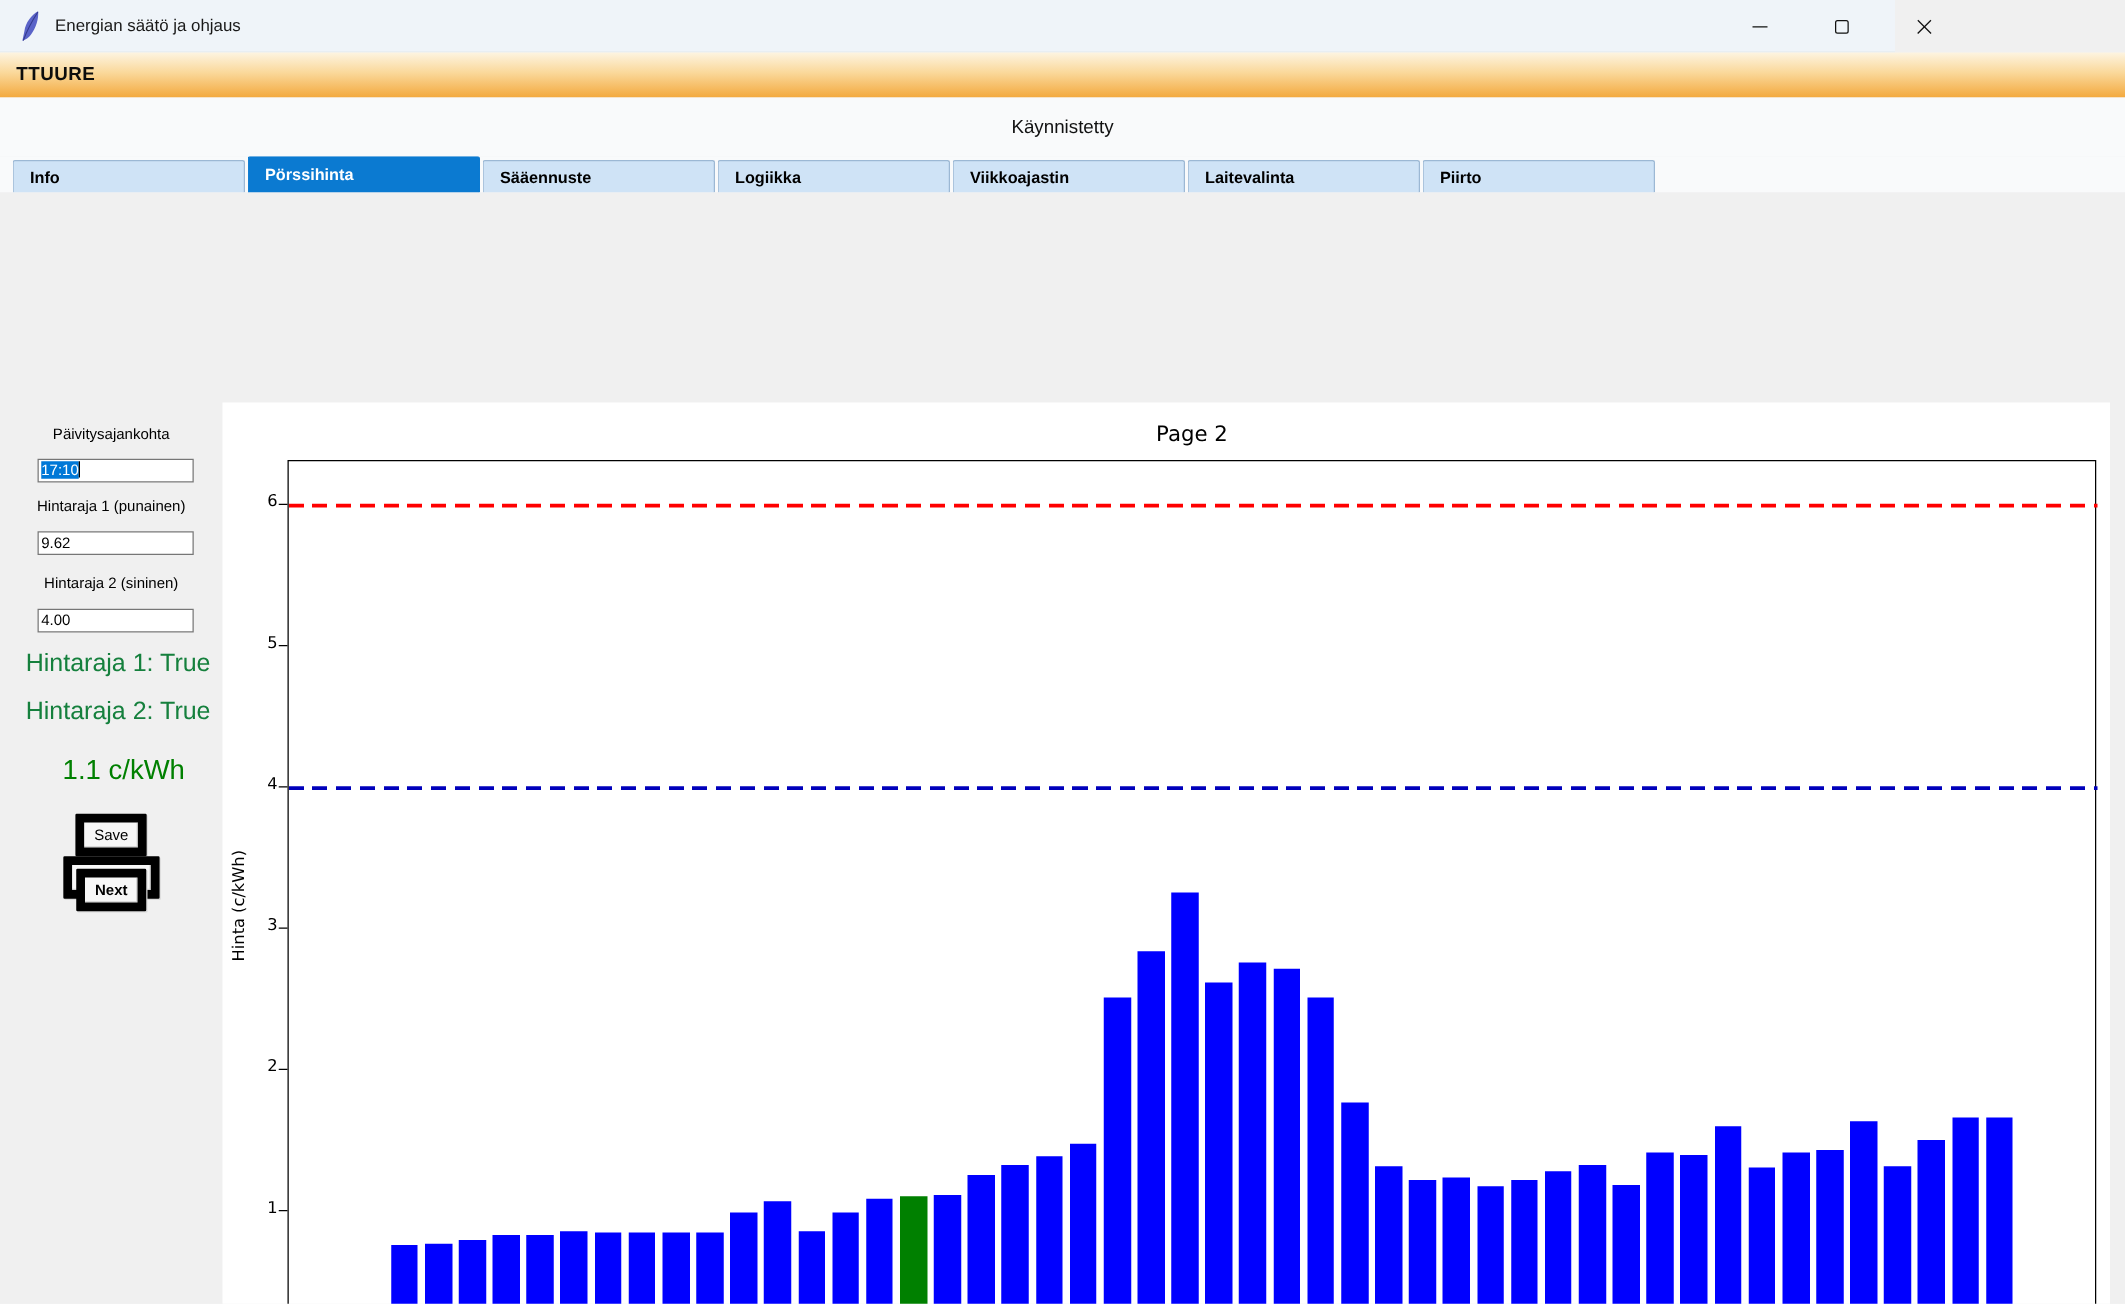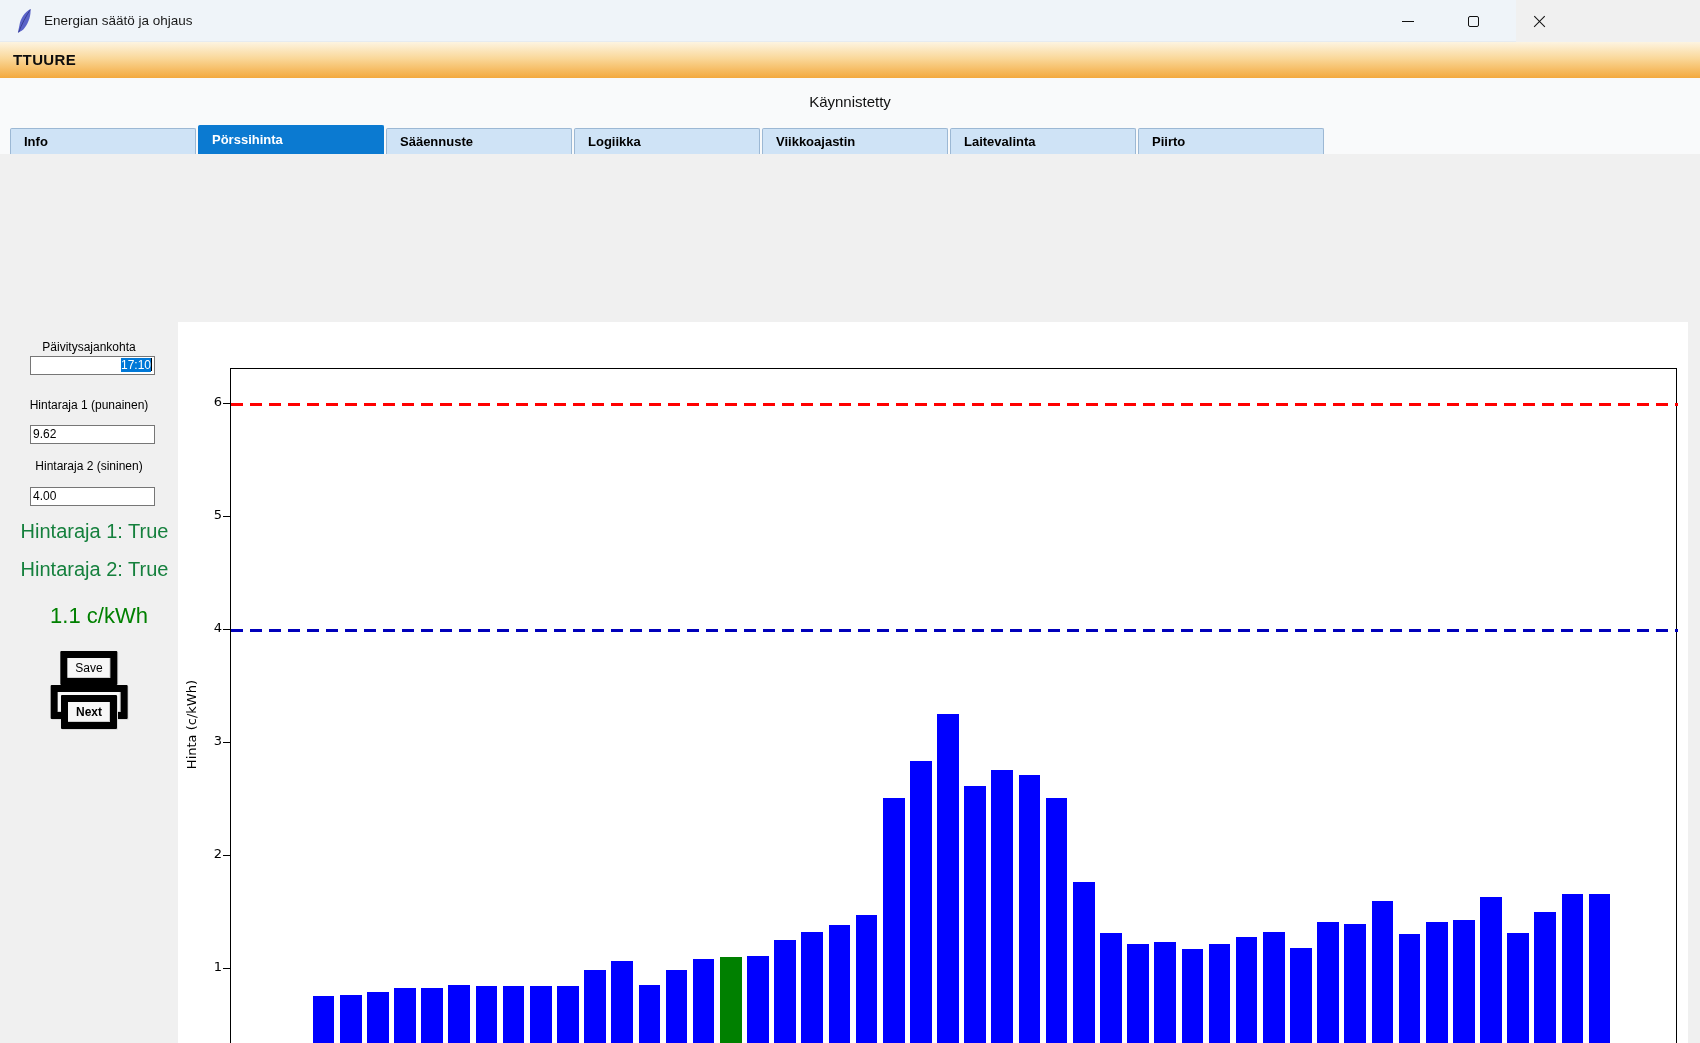--- a/index.html
+++ b/index.html
@@ -106,34 +106,35 @@
     <div class="tab">Sääennuste</div>
     <div class="tab">Logiikka</div>
     <div class="tab">Viikkoajastin</div>
     <div class="tab">Laitevalinta</div>
     <div class="tab">Piirto</div>
   </div>
 
 <div class="content">
   <div class="sidebar">
     <div class="fld-label" style="top:32px;">Päivitysajankohta</div>
-    <div class="entry" style="top:48px;text-align:right;"><span class="sel">17:10</span><span class="caret"></span></div>
+    <div class="entry" style="top:59px;"><span class="sel">17:10</span><span class="caret"></span></div>
     <div class="fld-label" style="top:90px;">Hintaraja 1 (punainen)</div>
     <div class="entry" style="top:117px;"><span>9.62</span></div>
     <div class="fld-label" style="top:151px;">Hintaraja 2 (sininen)</div>
     <div class="entry" style="top:179px;"><span>4.00</span></div>
     <div class="big-line" style="top:212px;">Hintaraja 1: True</div>
     <div class="big-line" style="top:250px;">Hintaraja 2: True</div>
     <div class="price-line" id="price-line" style="top: 295px; color: rgb(0, 128, 0);">1.1 c/kWh</div>
     <button class="tkbtn" style="top:343px;">Save</button>
     <button class="tkbtn" style="top:377px;">Previous</button>
     <button class="tkbtn" style="top:387px;font-weight:bold;">Next</button>
   </div>
 
   <div class="canvas" id="chart-canvas">
+      <div class="chart-title" style="left: 52px; top: 16px; width: 1447px;">Page 2</div>
       <div class="plotbox" style="left: 52px; top: 46px; width: 1447px; height: 713px;">
         <div class="bar" style="left: 81.7px; width: 21.7px; height: 83.62px; background: rgb(0, 0, 255);"></div>
         <div class="bar" style="left: 108.85px; width: 21.7px; height: 84.75px; background: rgb(0, 0, 255);"></div>
         <div class="bar" style="left: 136px; width: 21.7px; height: 88.14px; background: rgb(0, 0, 255);"></div>
         <div class="bar" style="left: 163.15px; width: 21.7px; height: 91.53px; background: rgb(0, 0, 255);"></div>
         <div class="bar" style="left: 190.3px; width: 21.7px; height: 91.53px; background: rgb(0, 0, 255);"></div>
         <div class="bar" style="left: 217.45px; width: 21.7px; height: 94.92px; background: rgb(0, 0, 255);"></div>
         <div class="bar" style="left: 244.6px; width: 21.7px; height: 93.79px; background: rgb(0, 0, 255);"></div>
         <div class="bar" style="left: 271.75px; width: 21.7px; height: 93.79px; background: rgb(0, 0, 255);"></div>
         <div class="bar" style="left: 298.9px; width: 21.7px; height: 93.79px; background: rgb(0, 0, 255);"></div>

